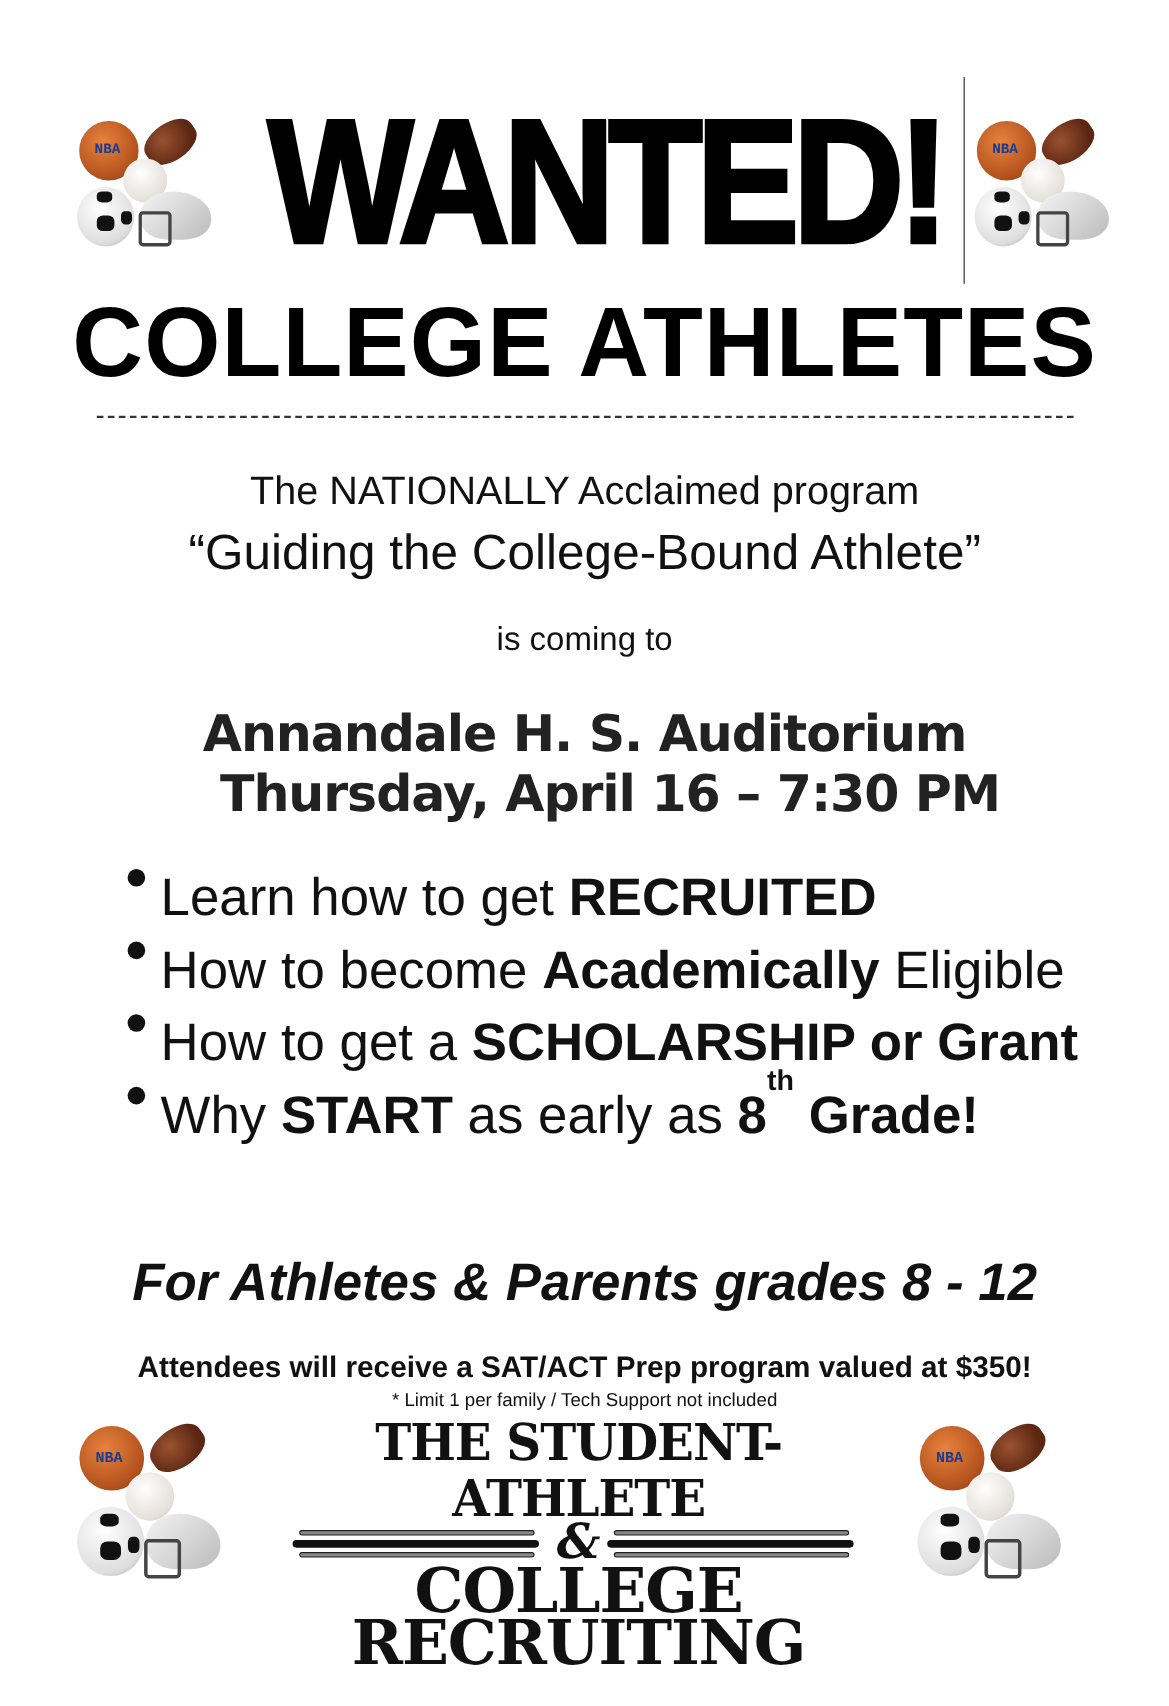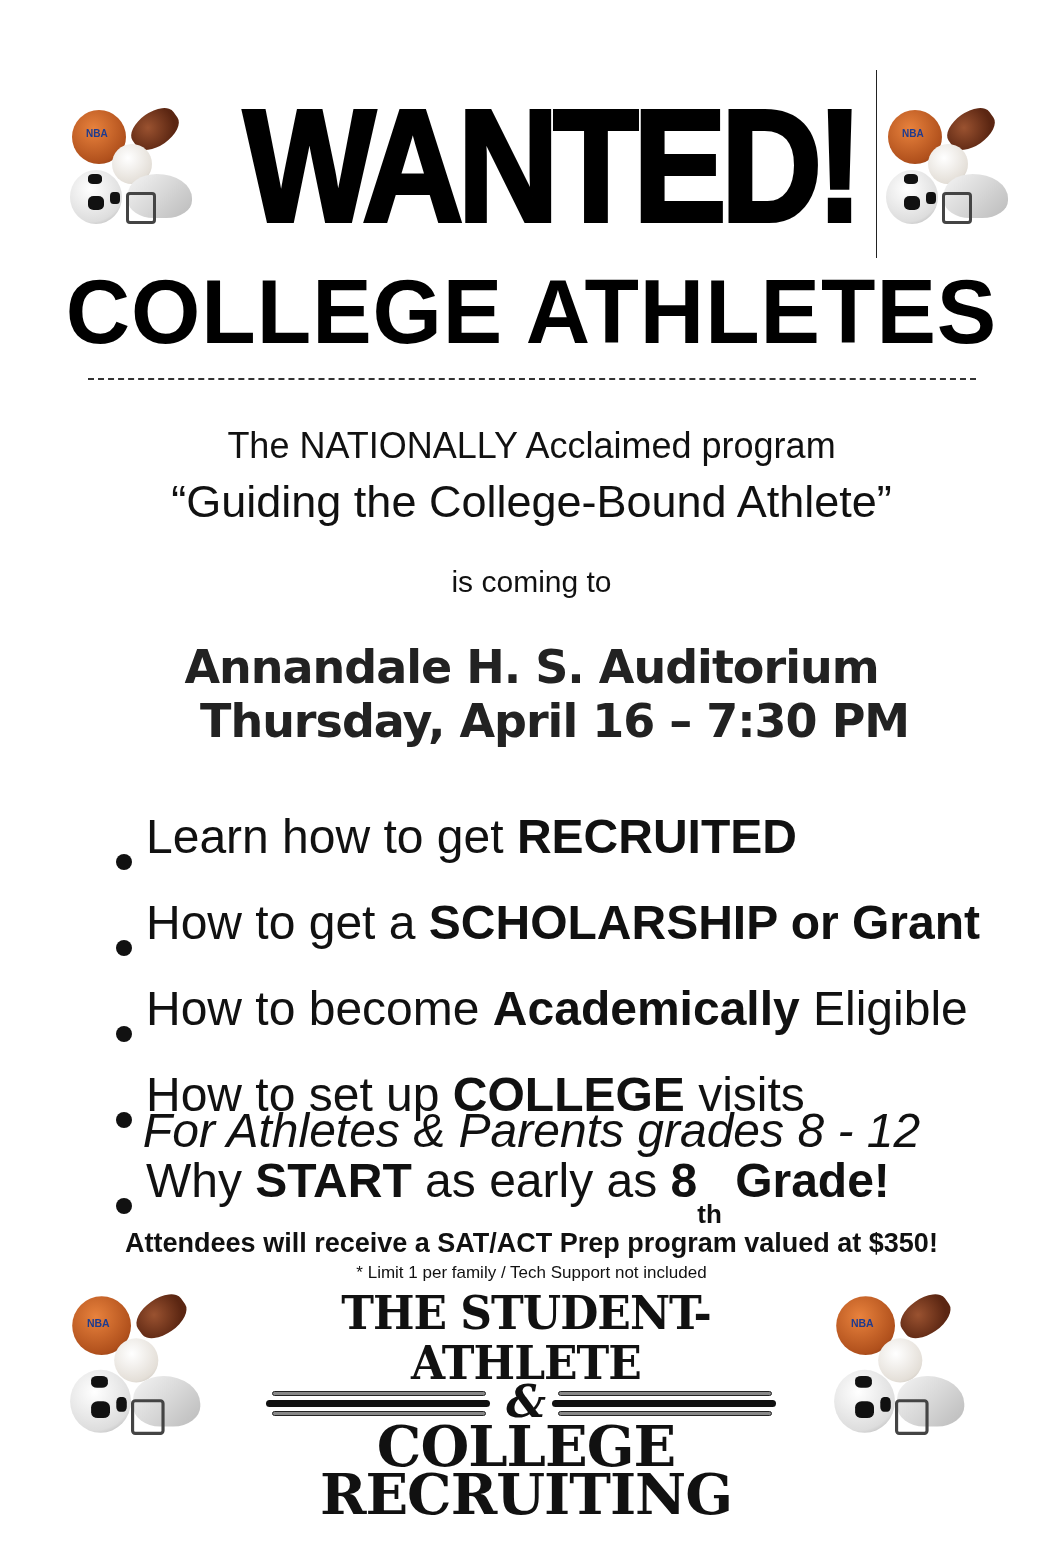--- a/index.html
+++ b/index.html
@@ -12,47 +12,47 @@
   .college { top:262px; font-size:90px; font-weight:bold; line-height:100px; letter-spacing:1px; color:#000; transform:scaleX(0.99); }
   .dashes { top:378px; left:88px; width:888px; height:0; border-top:2px dashed #333; }
 
   .line1 { top:418px; font-size:36px; line-height:56px; }
   .line2 { top:474px; font-size:45px; line-height:56px; font-weight:normal; }
   .line3 { top:562px; font-size:30px; line-height:40px; }
   .venue { top:618px; font-size:46px; line-height:58px; font-weight:bold; font-family:"DejaVu Sans", sans-serif; letter-spacing:-1px; color:#222;margin-top:20px; }
   .date  { top:692px; left:200px; font-size:46px; line-height:58px; font-weight:bold; font-family:"DejaVu Sans", sans-serif; letter-spacing:-1px; color:#222; }
 
   .bullets { top:784px; left:116px; width:920px; }
-  .bullet { font-size:48px; line-height:66px; white-space:nowrap; display:flex; align-items:flex-end;margin-top:20px; }
+  .bullet { font-size:48px; line-height:66px; white-space:nowrap; display:flex; align-items:flex-start; }
   .dot { width:16px; height:16px; border-radius:50%; background:#111; margin-right:14px; margin-top:6px; flex:none; }
   .b { font-weight:bold; }
   sup { font-size:26px; line-height:0; }
 
-  .audience { top:1100px; font-size:48px; line-height:62px; font-weight:normal; font-style:italic; }
+  .audience { top:1136px; font-size:48px; line-height:62px; font-weight:bold; font-style:italic; }
   .offer { top:1226px; font-size:27px; line-height:34px; font-weight:bold; }
   .fine { top:1262px; font-size:17px; line-height:22px; }
 
   .logo { top:1290px; left:266px; width:520px; text-align:center; font-family:"DejaVu Serif", serif; font-weight:900; color:#111; }
   .logo-top { font-size:44px; line-height:48px; letter-spacing:-1px; transform:scaleY(1.05); }
   .logo-mid { position:relative; height:36px; }
   .bar { position:absolute; height:3px; background:#888; border:1px solid #222; border-radius:4px; }
   .barthick { position:absolute; height:7px; background:#111; border-radius:4px; }
   .amp { position:absolute; left:238px; top:-10px; width:44px; font-size:44px; line-height:52px; font-style:italic; }
   .logo-bot { font-size:56px; line-height:48px; letter-spacing:-1px; }
 
   .balls { width:130px; height:130px; }
   .ball { position:absolute; border-radius:50%; }
   .bb { background:radial-gradient(circle at 40% 35%, #e8823d, #b0501c 70%, #6e2e0f); }
   .fb { background:radial-gradient(circle at 40% 35%, #9a5230, #5b2612 70%); border-radius:50% / 40%; transform:rotate(-35deg); }
   .base { background:radial-gradient(circle at 40% 35%, #fff, #e4dfd8 70%, #b8b0a6); }
   .soc { background:radial-gradient(circle at 40% 35%, #fff, #ddd 70%, #999); }
   .pent { position:absolute; background:#111; border-radius:35%; }
   .helmet { position:absolute; background:linear-gradient(135deg,#f4f4f4,#bbb); border-radius:45% 55% 40% 40%; }
   .mask { position:absolute; border:3px solid #444; border-radius:4px; }
-  .nba { position:absolute; font-size:10px; font-weight:bold; color:#1d3b8f; font-family:Liberation Sans, sans-serif; }
+  .nba { position:absolute; font-size:13px; font-weight:bold; color:#1d3b8f; font-family:Liberation Mono, monospace; }
 </style>
 </head>
 <body>
 
 <div class="abs balls" style="top:104px;left:68px;">
   <div class="ball bb" style="left:4px;top:6px;width:54px;height:54px;"></div>
   <div class="nba" style="left:18px;top:24px;">NBA</div>
   <div class="ball fb" style="left:62px;top:8px;width:50px;height:34px;"></div>
   <div class="ball base" style="left:44px;top:40px;width:40px;height:40px;"></div>
   <div class="ball soc" style="left:2px;top:66px;width:52px;height:54px;">
@@ -89,29 +89,25 @@
 <div class="abs center venue">Annandale H. S. Auditorium</div>
 <div class="abs date">Thursday, April 16 – 7:30 PM</div>
 
 <div class="abs bullets">
   <div class="bullet">
     <span class="dot"></span>
     <span>Learn how to get </span>&nbsp;<span class="b">RECRUITED</span>
   </div>
   <div class="bullet">
     <span class="dot"></span>
-    <span>How to get a </span>&nbsp;<span class="b">SCHOLARSHIP or Grant</span>
-  </div>
-  <div class="bullet">
-    <span class="dot"></span>
     <span>How to become </span>&nbsp;<span class="b">Academically</span><span style="white-space:pre"> Eligible</span>
   </div>
   <div class="bullet">
     <span class="dot"></span>
-    <span>How to set up </span>&nbsp;<span class="b">COLLEGE</span><span style="white-space:pre"> visits</span>
+    <span>How to get a </span>&nbsp;<span class="b">SCHOLARSHIP or Grant</span>
   </div>
   <div class="bullet">
     <span class="dot"></span>
     <span style="white-space:pre">Why </span>
       <span class="b">START</span>
       <span style="white-space:pre"> as early as </span>
       <span class="b">8</span>
       <sup class="b">th</sup>
       <span class="b" style="white-space:pre"> Grade!</span>
   </div>

